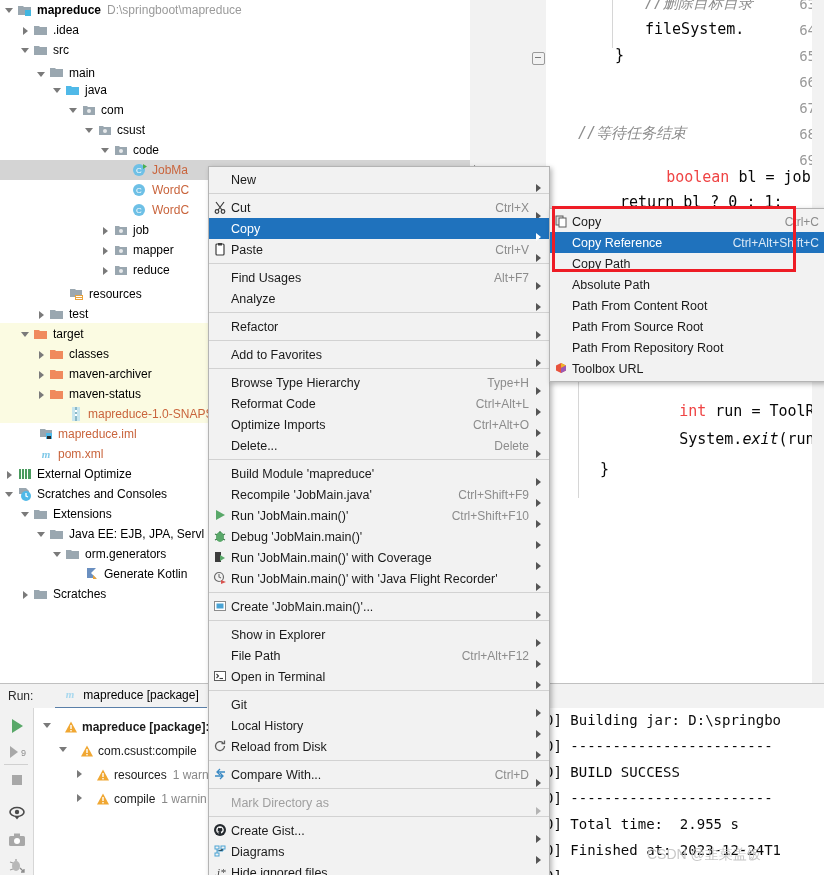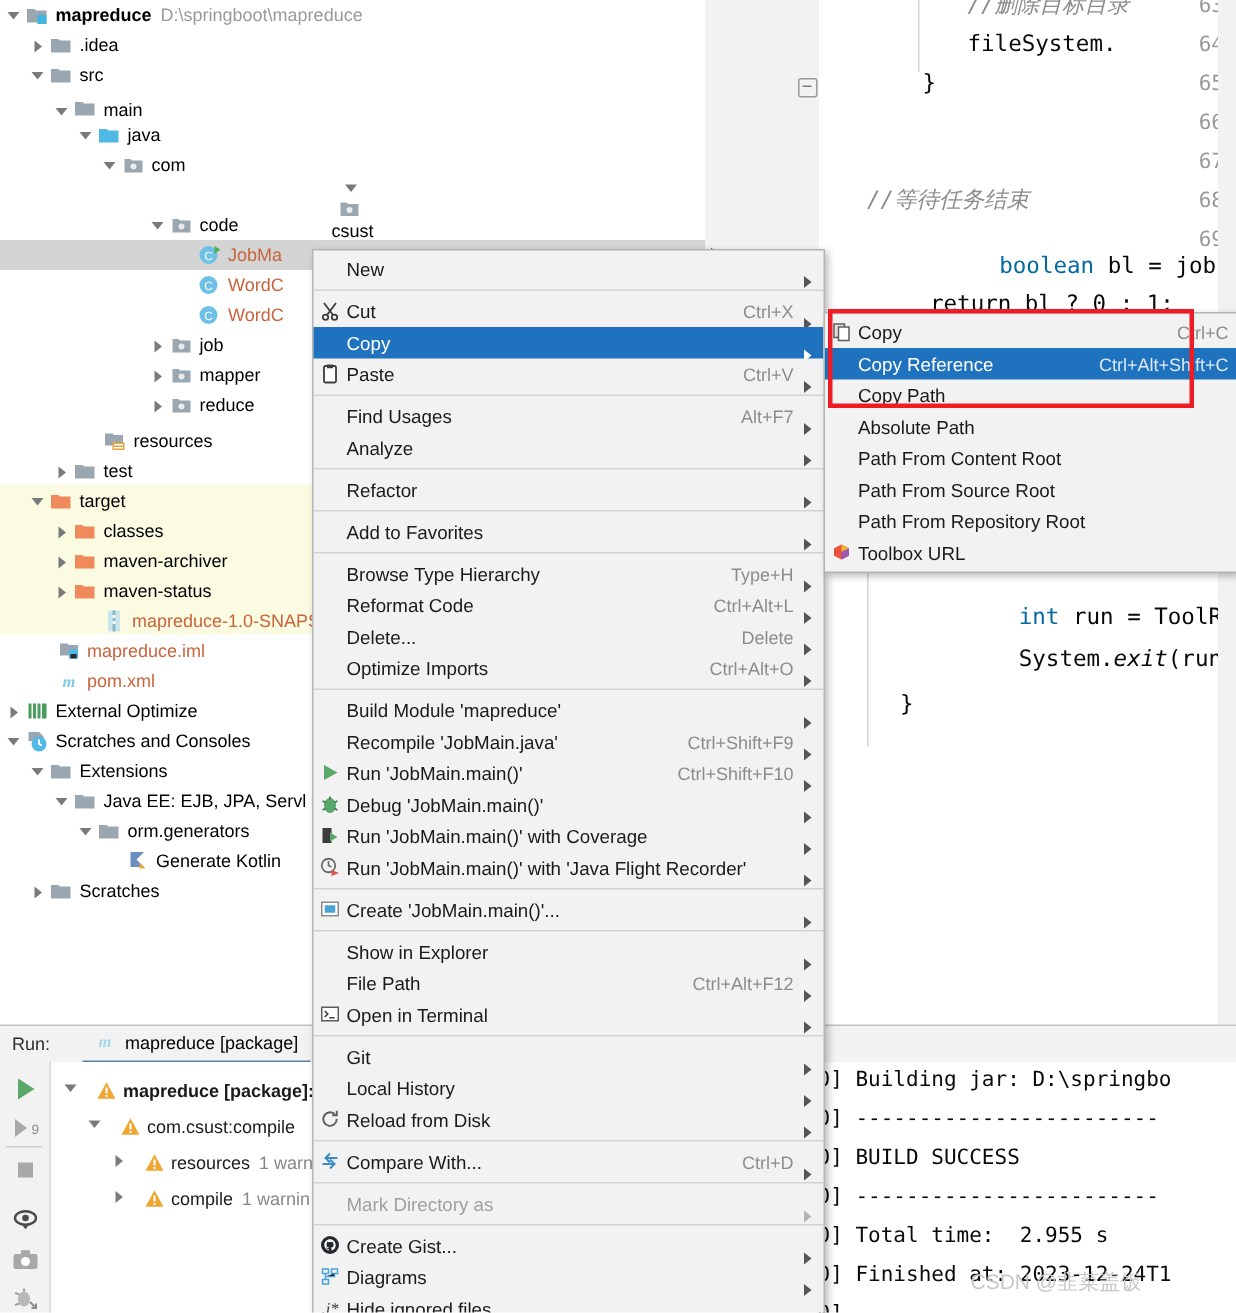--- a/index.html
+++ b/index.html
@@ -37,21 +37,21 @@
     border: 1px solid #9a9a9a; border-radius: 2px; background: #f2f2f2;
   }
   .fold-mark:after {
     content: ""; position: absolute; left: 2px; top: 4px; width: 6px; height: 1px;
     background: #7a7a7a;
   }
   .code-line {
     position: absolute; left: 80px; white-space: pre;
     font-family: "DejaVu Sans Mono", monospace; font-size: 15px;
   }
-  .kw { color: #0369a1; font-weight: normal; }
+  .kw { color: #ef4444; font-weight: normal; }
   .cmt { color: #8c8c8c; font-style: italic; }
   .plain { color: #080808; }
   .ital { font-style: italic; }
   .indent-guide {
     position: absolute; width: 1px; background: #d6d6d6;
   }
   .ed-scrollbar {
     position: absolute; left: 0; top: 163px; width: 16px; height: 16px;
   }
 
@@ -291,21 +291,21 @@
       <span class="arrow down"></span>
       <span class="ficon">
           <svg width="16" height="16" viewBox="0 0 16 16">
             <path d="M2 4h4l1 1h7v8H2z" fill="#9aa7b0"></path>
             <circle cx="8" cy="9" r="2" fill="#e8eaec"></circle>
           </svg>
         </span>
       <span class="tlabel">com</span>
     </div>
 
-    <div class="tree-row" style="top:120px;flex-direction:column;">
+    <div class="tree-row" style="top:120px;">
       <span style="width:84px;"></span>
       <span class="arrow down"></span>
       <span class="ficon">
           <svg width="16" height="16" viewBox="0 0 16 16">
             <path d="M2 4h4l1 1h7v8H2z" fill="#9aa7b0"></path>
             <circle cx="8" cy="9" r="2" fill="#e8eaec"></circle>
           </svg>
         </span>
       <span class="tlabel">csust</span>
     </div>
@@ -658,29 +658,29 @@
 
     <div class="mi">
       <span class="micon"></span>
       <span class="mlabel">Reformat Code</span>
       <span class="mkey">Ctrl+Alt+L</span>
       <span class="msub" style="width:8px;"></span>
     </div>
 
     <div class="mi">
       <span class="micon"></span>
+      <span class="mlabel">Optimize Imports</span>
+      <span class="mkey">Ctrl+Alt+O</span>
+      <span class="msub" style="width:8px;"></span>
+    </div>
+
+    <div class="mi">
+      <span class="micon"></span>
       <span class="mlabel">Delete...</span>
       <span class="mkey">Delete</span>
-      <span class="msub" style="width:8px;"></span>
-    </div>
-
-    <div class="mi">
-      <span class="micon"></span>
-      <span class="mlabel">Optimize Imports</span>
-      <span class="mkey">Ctrl+Alt+O</span>
       <span class="msub" style="width:8px;"></span>
     </div>
     <div class="msep"></div>
 
     <div class="mi">
       <span class="micon"></span>
       <span class="mlabel">Build Module 'mapreduce'</span>
       <span class="msub" style="width:8px;"></span>
     </div>
 

